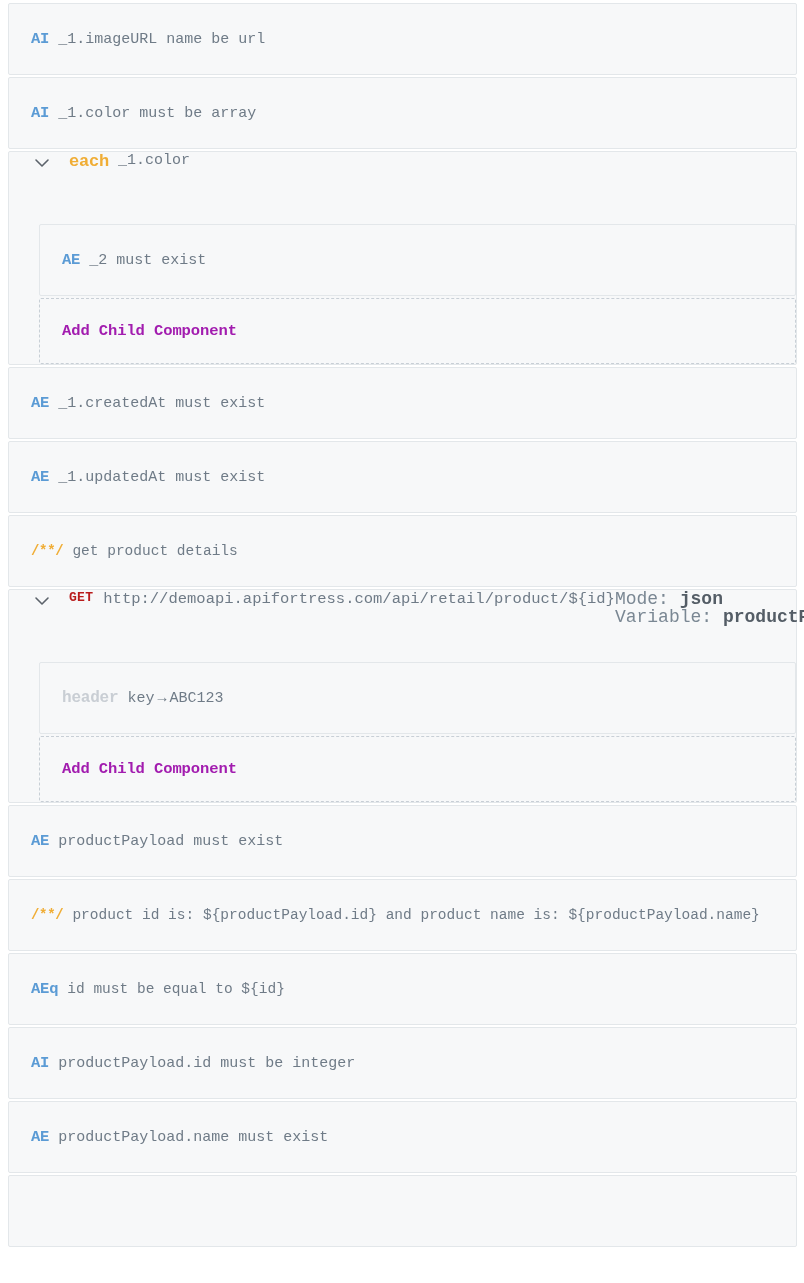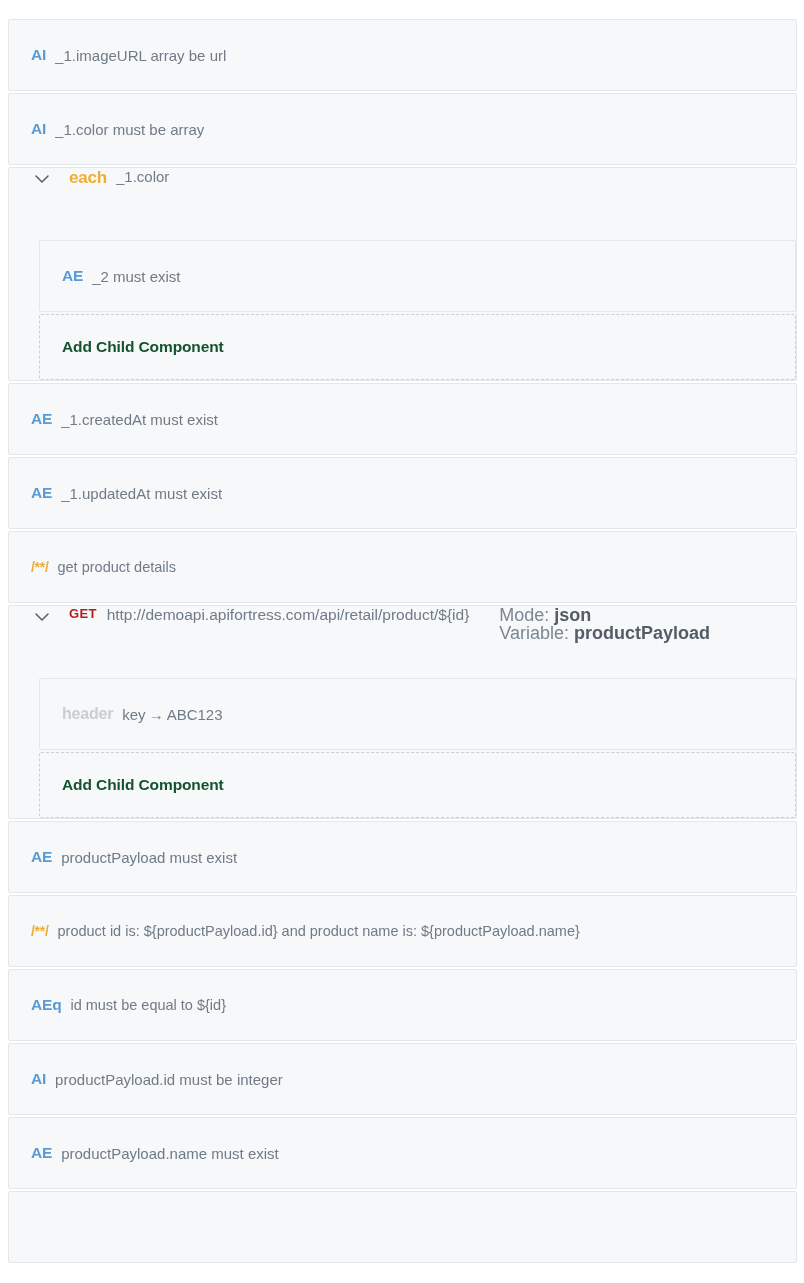--- a/index.html
+++ b/index.html
@@ -11,22 +11,23 @@
     overflow: hidden;
     font-family: "Liberation Sans", sans-serif;
     -webkit-font-smoothing: antialiased;
   }
 
   #app {
     width: 804px;
     height: 1283px;
     position: relative;
     background: #ffffff;
-    padding-top: 19px;
-    box-sizing: border-box;
+    padding-top: 3px;
+    box-sizing: border-box;
+    font-family: Liberation Mono, monospace;
   }
 
   
   .row {
     background: #f7f8f9;
     border: 1px solid #e3e7ea;
     border-radius: 2px;
     margin: 0 7px 2px 8px;
     min-height: 72px;
     display: flex;
@@ -128,34 +129,34 @@
     display: flex;
     align-items: center;
     padding-left: 22px;
     margin: 0 7px 0 8px;
     box-sizing: border-box;
     cursor: pointer;
   }
   .addchild span {
     font-size: 15.5px;
     font-weight: bold;
-    color: #14532d;
+    color: #a21caf;
     letter-spacing: -0.1px;
   }
 
   .arrow { font-size: 15px; color: #6f7b87; padding: 0 3px; }
 </style>
 </head>
 <body>
 
 <div id="app">
 
   <div class="row">
     <span class="tok tok-assert">AI</span>
-    <span class="label">_1.imageURL array be url</span>
+    <span class="label">_1.imageURL name be url</span>
   </div>
 
   <div class="row">
     <span class="tok tok-assert">AI</span>
     <span class="label">_1.color must be array</span>
   </div>
 
   <div class="block">
     <div class="block-head">
       <span class="chevron">

